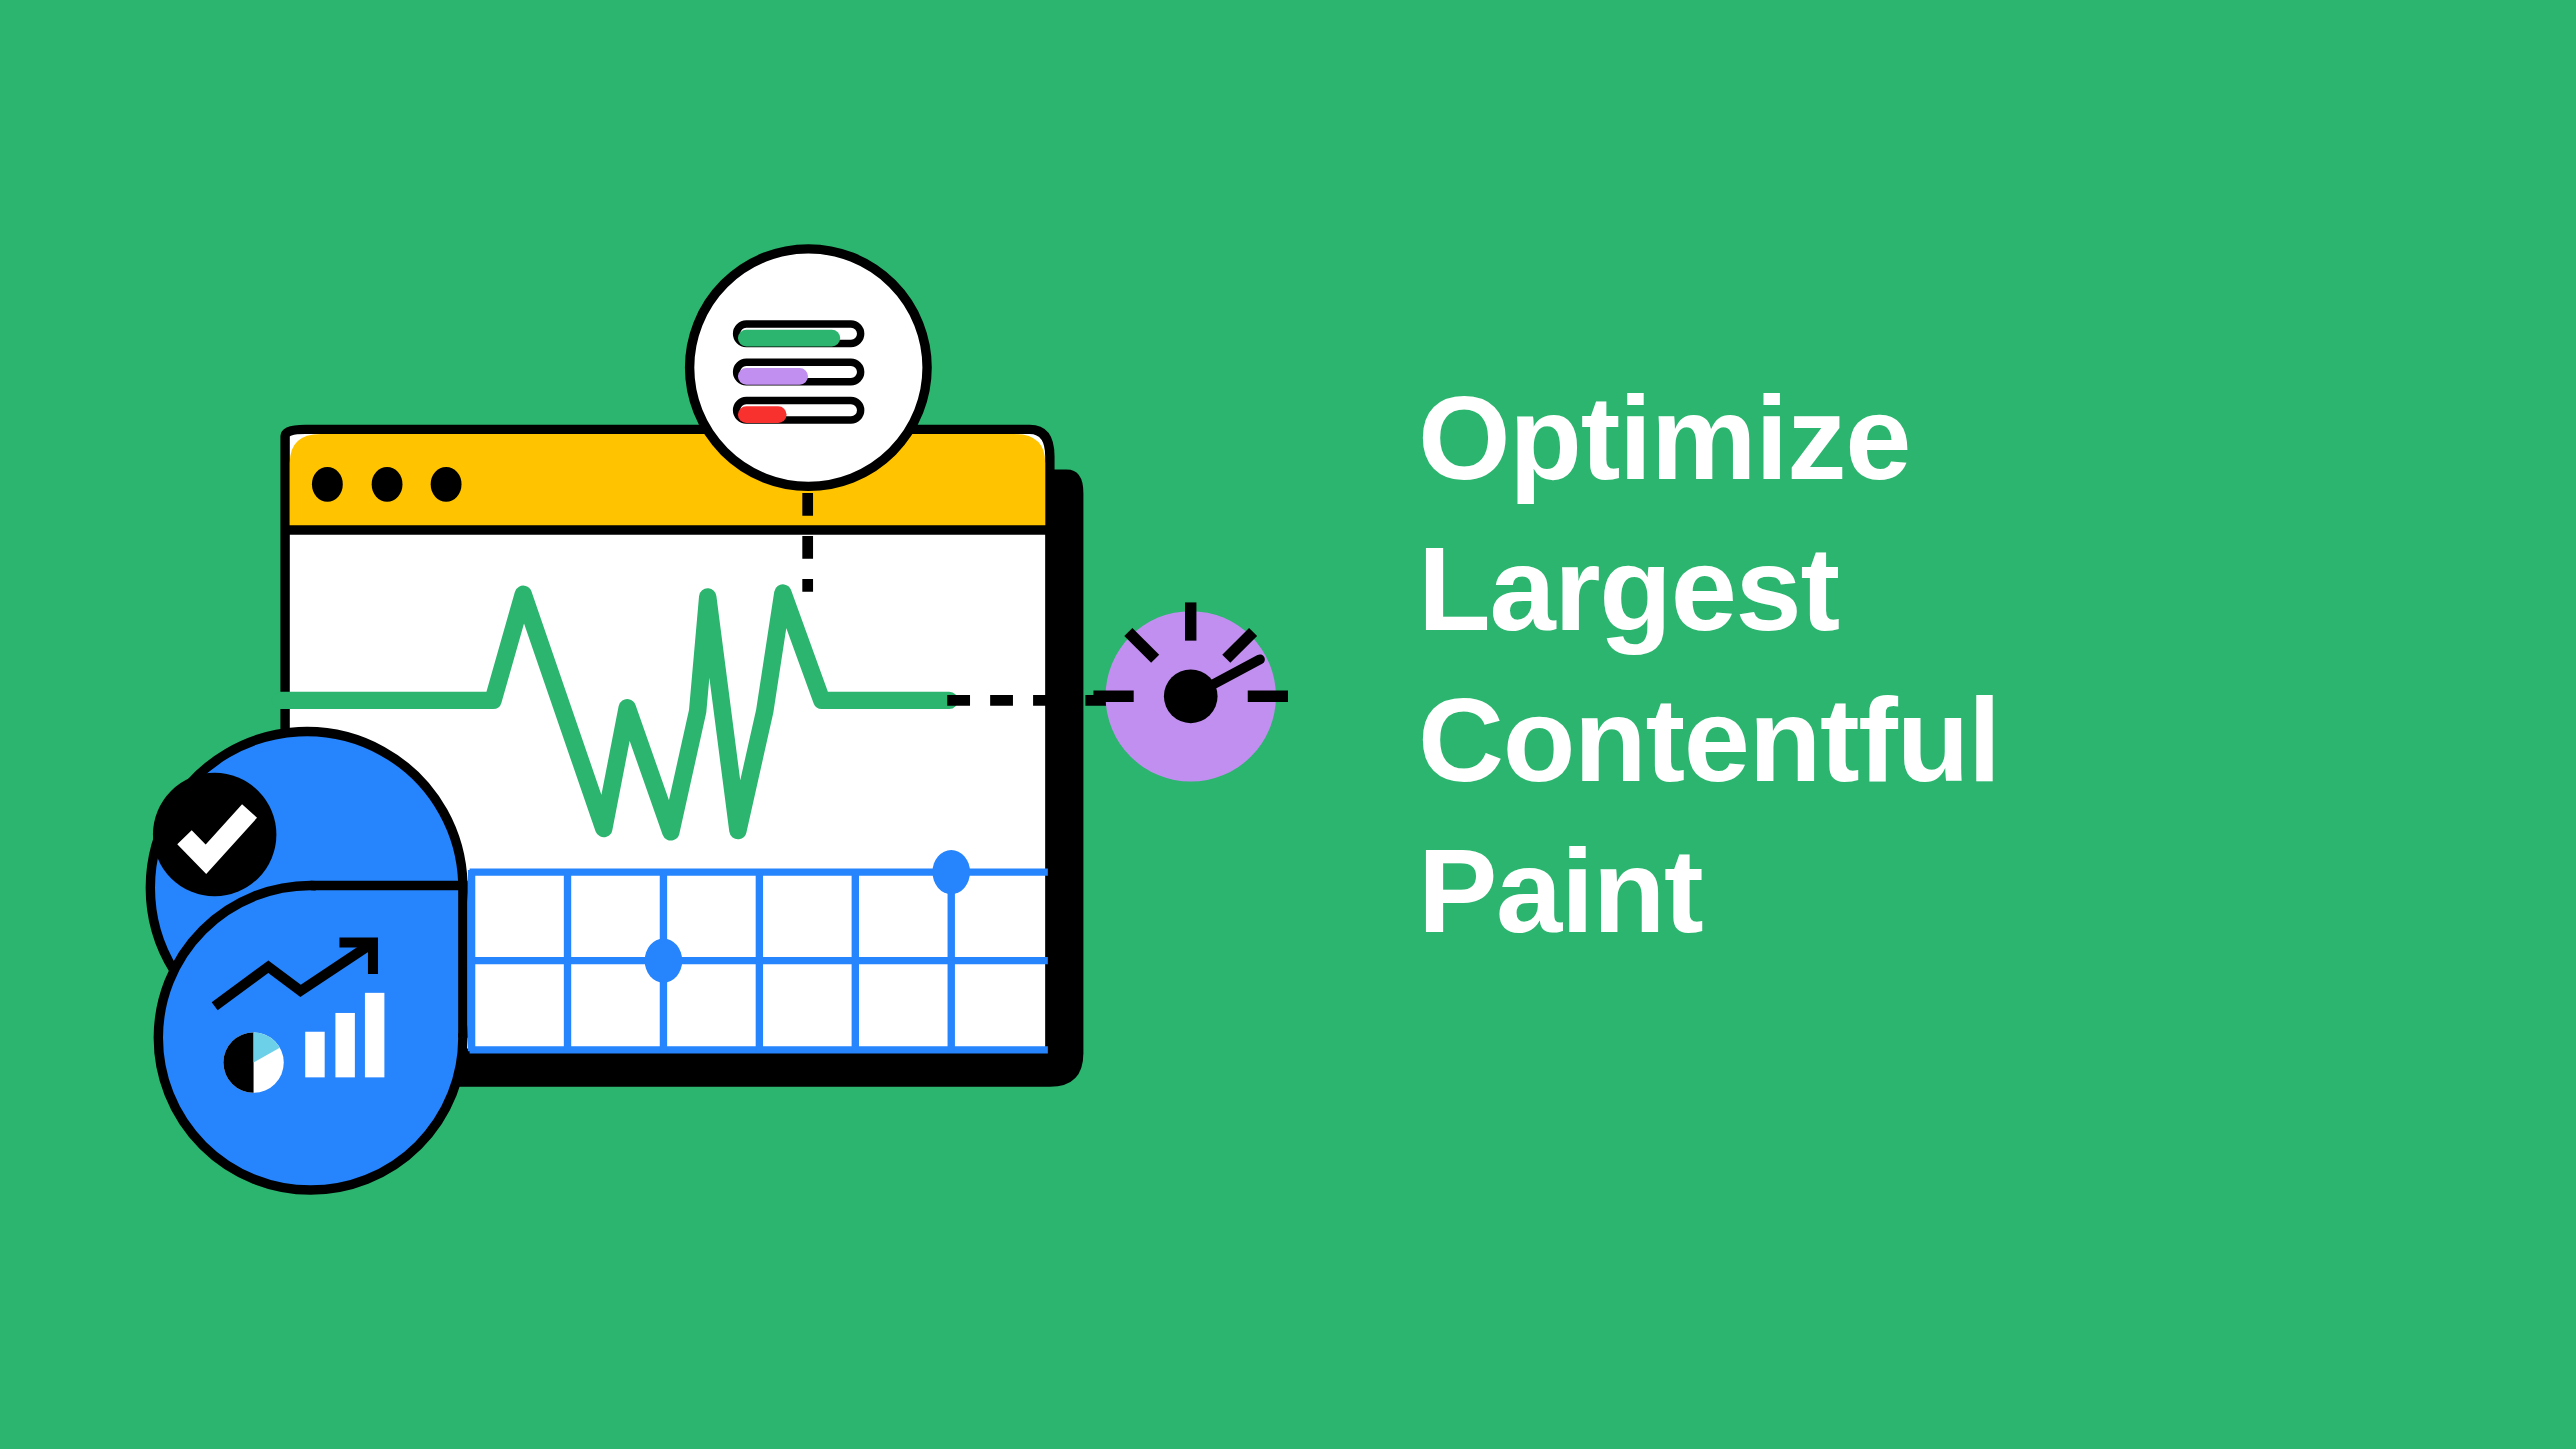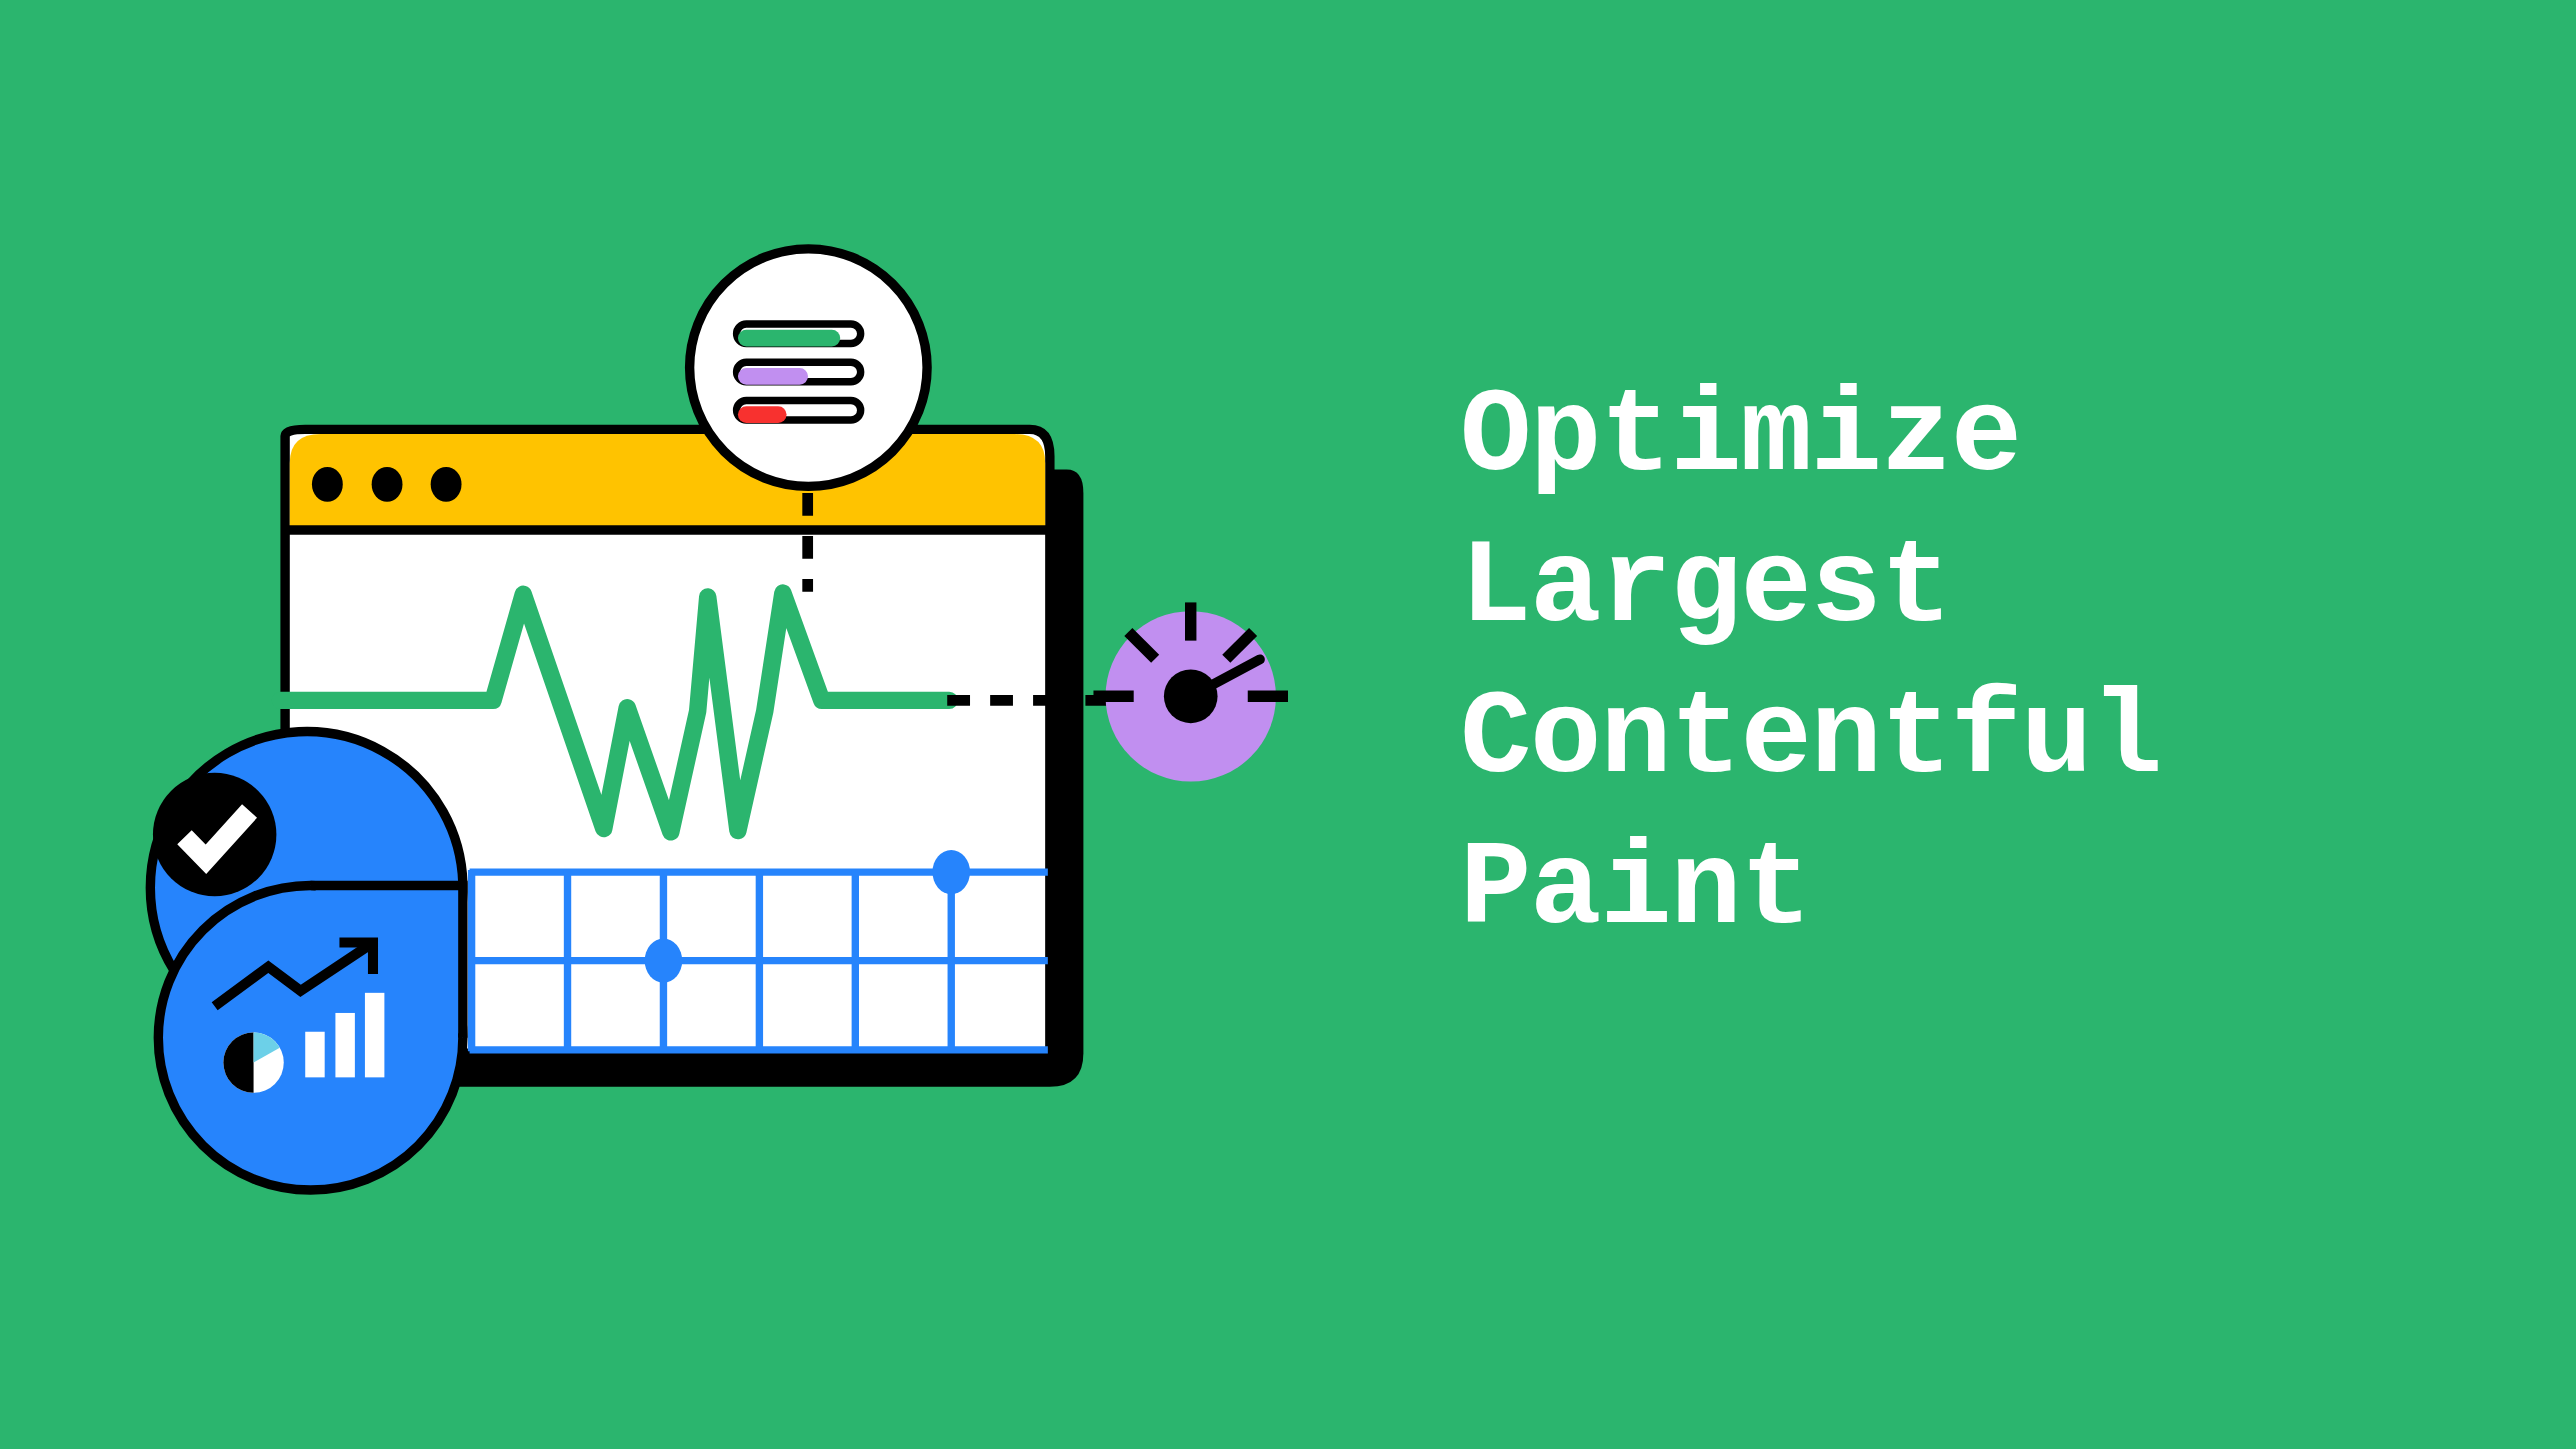--- a/index.html
+++ b/index.html
@@ -22,25 +22,25 @@
   #hero-svg {
     position: absolute;
     left: 0;
     top: 0;
     width: 2576px;
     height: 1449px;
     display: block;
   }
   .headline {
     position: absolute;
-    left: 1460px;
+    left: 1418px;
     top: 362px;
     width: 1006px;
     color: #FFFFFF;
-    font-family: Liberation Mono, monospace;
+    font-family: Liberation Sans, sans-serif;
     font-weight: 700;
     font-size: 119px;
     line-height: 1.27;
     letter-spacing: -1.3px;
     white-space: pre-line;
   }
 </style>
 </head>
 <body>
 

